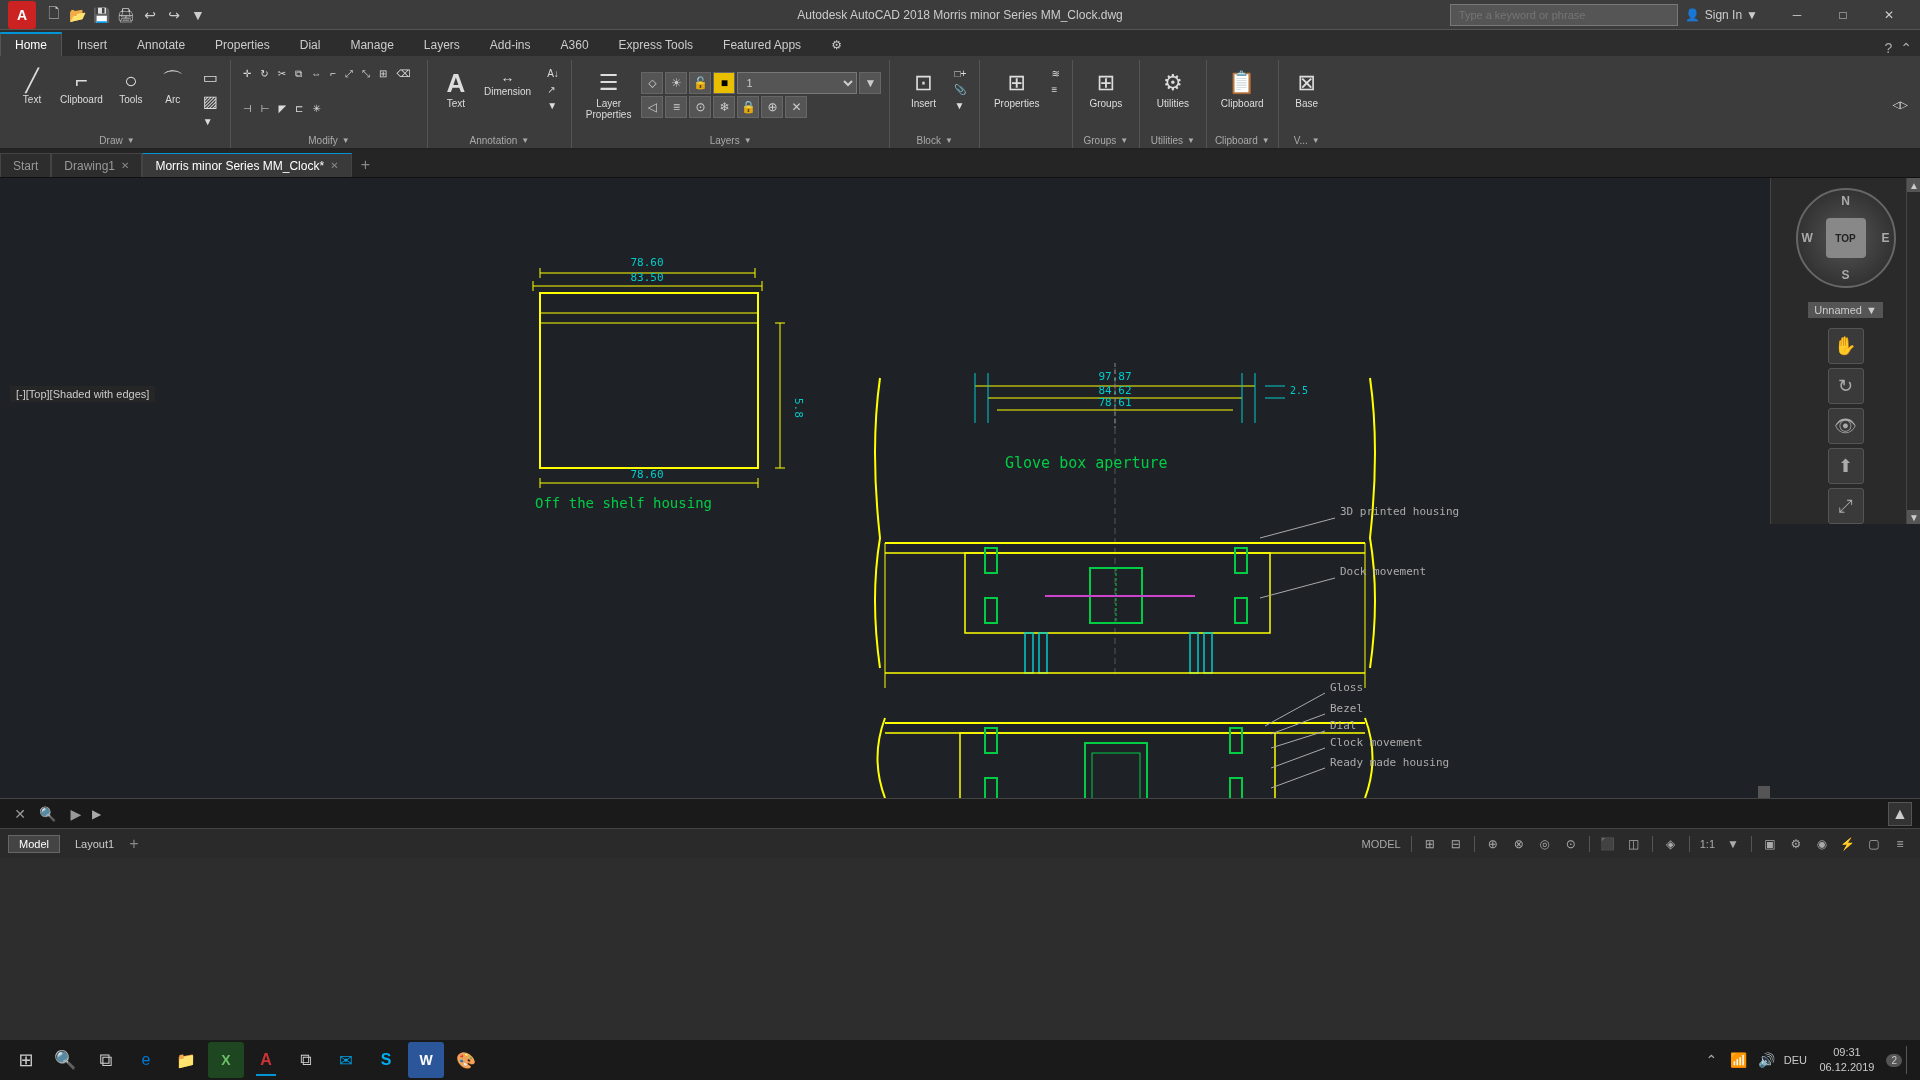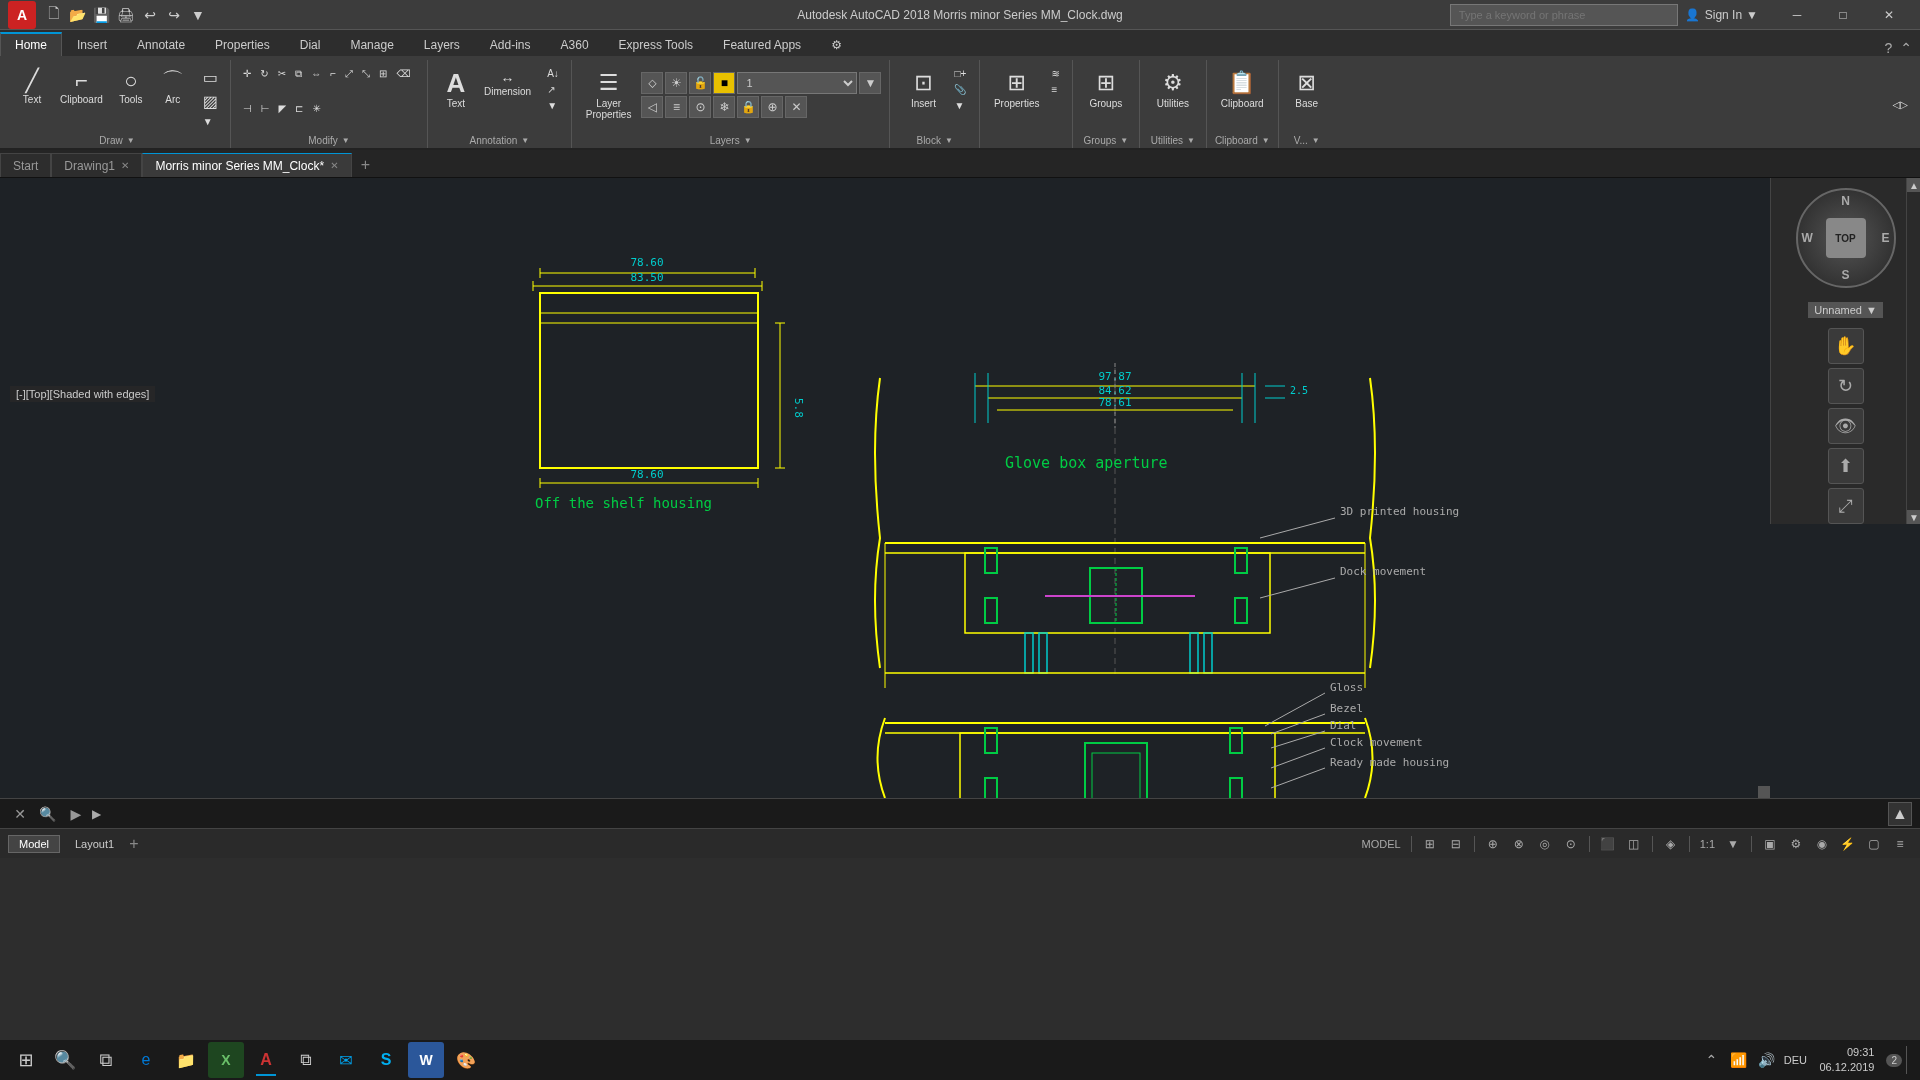--- a/index.html
+++ b/index.html
@@ -974,19 +974,19 @@
   <div class="taskbar-app">🎨</div>
 
   <div class="taskbar-spacer"></div>
 
   <div class="taskbar-right">
     <div class="taskbar-notify">⌃</div>
     <div class="taskbar-notify">📶</div>
     <div class="taskbar-notify">🔊</div>
     <div class="taskbar-notify" style="color:#ccc; font-size:11px;">DEU</div>
     <div class="taskbar-clock">
-      <div style="white-space:pre-line; color:#ccc; font-size:11px; text-align:right;">09:31
+      <div style="white-space:pre-line; color:#ccc; font-size:11px; text-align:center;">09:31
 06.12.2019</div>
     </div>
     <div class="status-badge">2</div>
     <div class="taskbar-notify" style="border-left:1px solid #555; width:6px; height:28px;"></div>
   </div>
 </div>
 
 </body></html>

